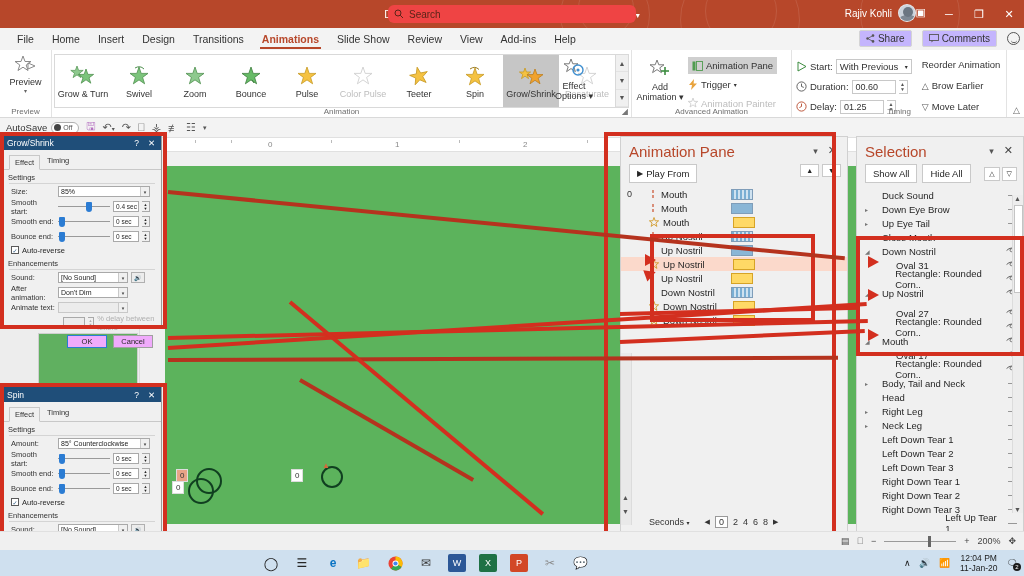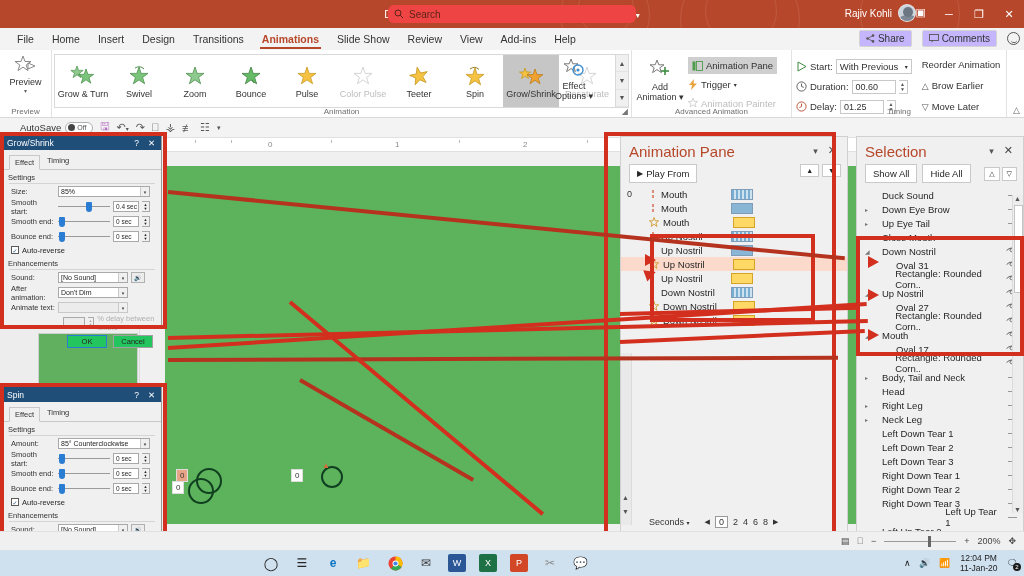--- a/index.html
+++ b/index.html
@@ -96,21 +96,21 @@
   .chip{ background:#cfcfcf; padding:1px 4px; display:flex; align-items:center; gap:3px;}
   .spin-input{ width:44px; height:14px; border:1px solid #c8c8c8; background:#fff;
     font-size:9px; padding-left:3px; display:flex; align-items:center;}
   .spinner{ width:9px; height:14px; border:1px solid #c8c8c8; border-left:none; background:#fff;
     display:flex; flex-direction:column; align-items:center; justify-content:center;
     font-size:5px; line-height:5px; color:#555;}
   .dlglaunch{ position:absolute; right:3px; bottom:1px; font-size:8px; color:#777;}
   
   .qat{
     height:20px; background:#f3f3f3; display:flex; align-items:center; gap:7px;
-    padding-left:20px; border-bottom:1px solid #e0e0e0; position:relative;
+    padding-left:6px; border-bottom:1px solid #e0e0e0; position:relative;
   }
   .qat .autosave{ font-size:9.5px; color:#333; display:flex; align-items:center; gap:4px;}
   .toggle{ width:28px; height:12px; border-radius:7px; background:#fff; border:1px solid #b0b0b0;
     display:flex; align-items:center; padding:0 2px; gap:2px; font-size:7px; color:#555;}
   .toggle .knob{ width:7px; height:7px; border-radius:50%; background:#444;}
   .qicon{ font-size:11px; color:#555;}
   
   .workspace{ position:absolute; left:0; top:138px; right:0; bottom:34px; background:#f0f0f0;}
   .thumbpane{ position:absolute; left:0; top:0; width:140px; bottom:0; background:#ededed;
      border-right:1px solid #dcdcdc;}
@@ -185,21 +185,21 @@
      border-radius:1px 1px 3px 3px;}
   .numfield{ width:26px; height:11px; border:1px solid #a9a9a9; background:#fff;
      font-size:6.5px; display:flex; align-items:center; padding-left:2px;}
   .numspin{ width:8px; height:11px; border:1px solid #a9a9a9; border-left:none; background:#f0f0f0;
      display:flex; flex-direction:column; align-items:center; justify-content:center;
      font-size:4px; line-height:4px;}
   .chk{ display:flex; align-items:center; gap:3px; font-size:7.5px; padding-left:8px; height:12px;}
   .chkbox{ width:8px; height:8px; border:1px solid #5a5a5a; background:#fff; font-size:6px;
      color:#1f4e79; display:flex; align-items:center; justify-content:center;}
   .dlg-foot{ display:flex; justify-content:flex-end; gap:6px; padding:5px 8px 6px 0;}
-  .dlg-btn{ width:40px; height:13px; background:#22c55e; border:1px solid #a0a0a0; font-size:7.5px;
+  .dlg-btn{ width:40px; height:13px; background:#f0abfc; border:1px solid #a0a0a0; font-size:7.5px;
      display:flex; align-items:center; justify-content:center;}
   .dlg-btn.def{ border:1.4px solid #2b7cd3;}
   .snd-btn{ width:14px; height:11px; border:1px solid #b0b0b0; background:#ececec;
      display:flex; align-items:center; justify-content:center; font-size:6px; color:#888;}
   
   .statusbar{ position:absolute; left:0; right:0; bottom:26px; height:19px; background:#f0f0f0;
      border-top:1px solid #e0e0e0; display:flex; align-items:center; font-size:9px; color:#444;}
   .sb-right{ margin-left:auto; display:flex; align-items:center; gap:8px; padding-right:8px;}
   .zoomtrack{ width:72px; height:1px; background:#9a9a9a; position:relative;}
   .zoomknob{ position:absolute; left:44px; top:-5px; width:3px; height:11px; background:#666;}
@@ -707,21 +707,21 @@
           </svg></span>
       </div>
       <div class="sel-row" style="padding-left: 8px;">
         <span class="tri">◢</span>
         <span>Up Nostril</span>
         <span class="eye"><svg width="11" height="7" viewBox="0 0 11 7">
             <path d="M0.6 3.5 Q5.5 -1.4 10.4 3.5" fill="none" stroke="#555" stroke-width=".9"></path>
             <circle cx="5.5" cy="3.2" r="1.5" fill="none" stroke="#555" stroke-width=".8"></circle>
           </svg></span>
       </div>
-      <div class="sel-row" style="padding-left: 22px;">
+      <div class="sel-row" style="padding-left: 22px; margin-top: 6px;">
         <span class="tri"></span>
         <span>Oval 27</span>
         <span class="eye"><svg width="11" height="7" viewBox="0 0 11 7">
             <path d="M0.6 3.5 Q5.5 -1.4 10.4 3.5" fill="none" stroke="#555" stroke-width=".9"></path>
             <circle cx="5.5" cy="3.2" r="1.5" fill="none" stroke="#555" stroke-width=".8"></circle>
           </svg></span>
       </div>
       <div class="sel-row" style="padding-left: 22px;">
         <span class="tri"></span>
         <span>Rectangle: Rounded Corn..</span>

